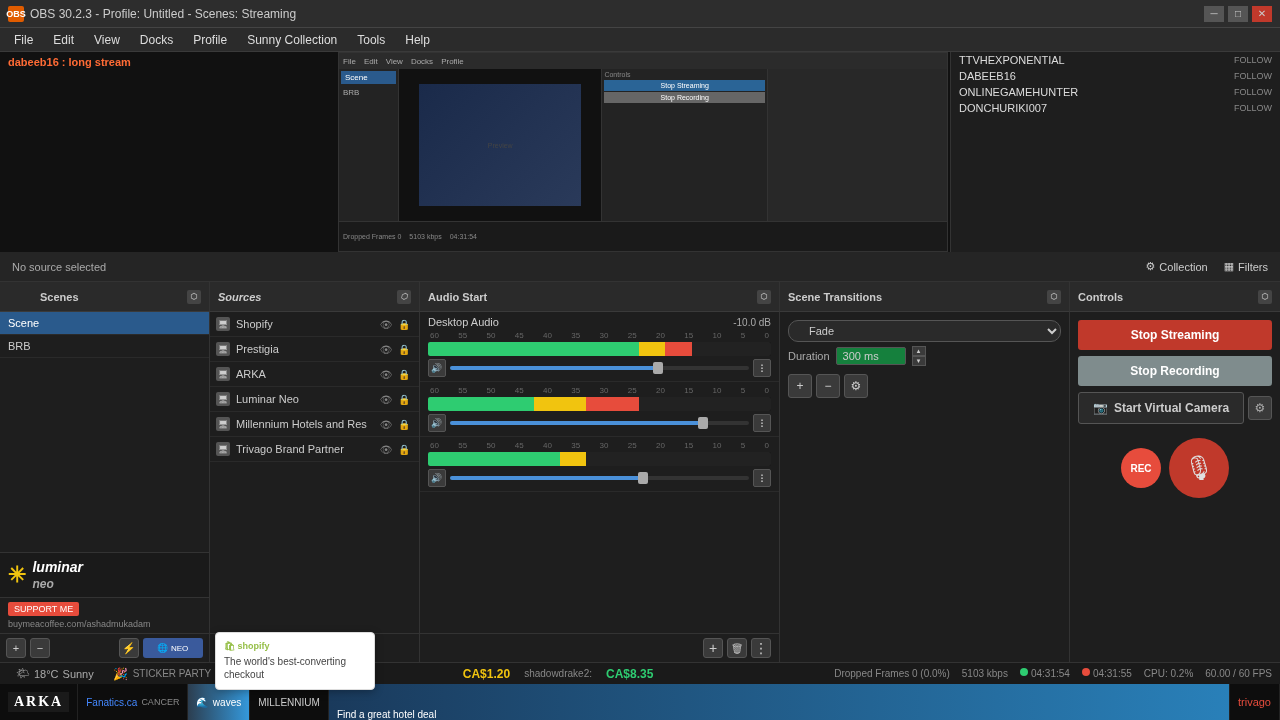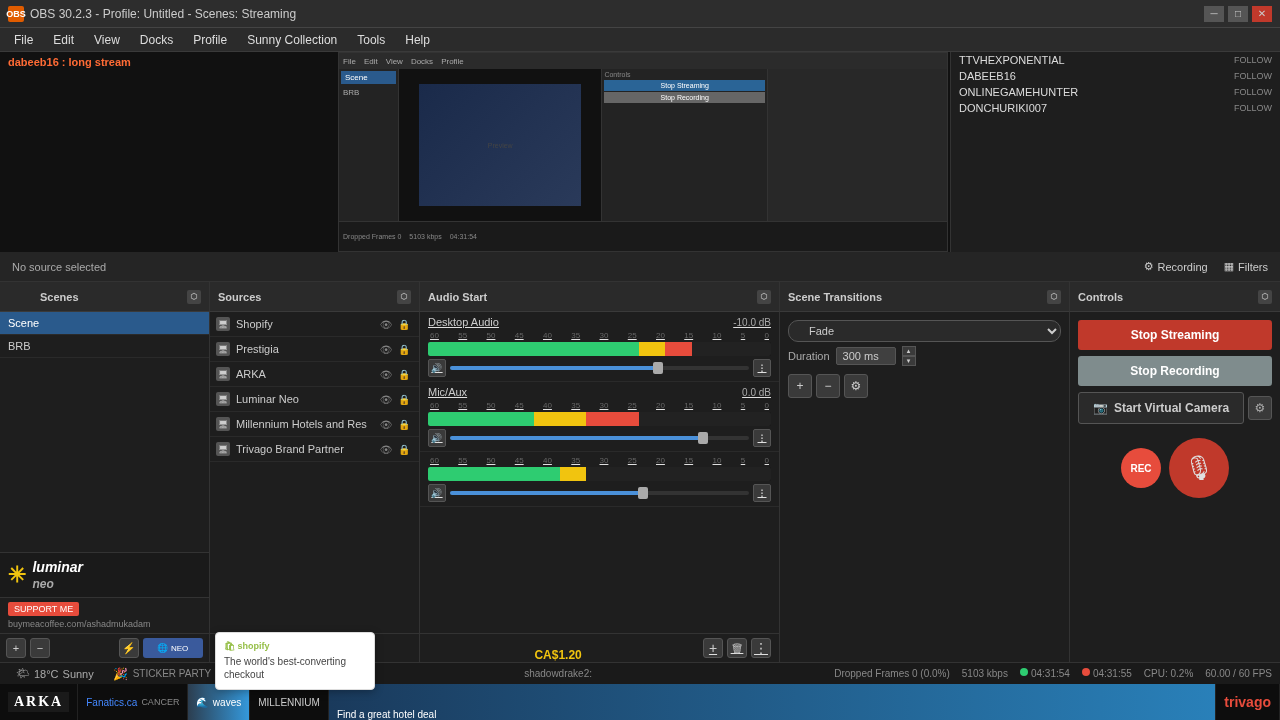--- a/index.html
+++ b/index.html
@@ -285,21 +285,20 @@
       border-top: 1px solid #333;
     }
 
     
     .audio-panel {
       background: #1e1e1e;
       border-right: 1px solid #333;
       display: flex;
       flex-direction: column;
       overflow: hidden;
-      text-decoration: underline;
     }
     .audio-channel {
       padding: 4px 8px;
       border-bottom: 1px solid #2a2a2a;
     }
     .audio-channel-header {
       display: flex;
       justify-content: space-between;
       align-items: center;
       margin-bottom: 3px;
@@ -404,26 +403,26 @@
       border-radius: 10px;
     }
     .transition-duration-row {
       display: flex;
       align-items: center;
       gap: 6px;
       font-size: 11px;
     }
     .duration-label { color: #aaa; white-space: nowrap; }
     .duration-input {
-      background: #404040;
+      background: #15803d;
       border: 1px solid #555;
       color: #ccc;
       padding: 2px 6px;
       font-size: 11px;
-      width: 60px;
+      width: 70px;
       border-radius: 2px;
     }
     .duration-arrows {
       display: flex; flex-direction: column;
     }
     .dur-arrow {
       width: 14px; height: 10px;
       background: #3a3a3a;
       border: 1px solid #555;
       color: #ccc; cursor: pointer;
@@ -541,24 +540,23 @@
     }
     .status-dot {
       width: 8px; height: 8px;
       border-radius: 50%;
     }
     .status-dot-red { background: #e74c3c; }
     .status-dot-green { background: #2ecc71; }
     .ticker-content {
       display: flex;
       align-items: center;
-      gap: 6px;
+      gap: 14px;
       padding: 0 8px;
       white-space: nowrap;
-      flex-direction: column;
     }
     .ticker-yellow {
       color: #f1c40f;
       font-size: 12px;
       font-weight: bold;
     }
     .ticker-green {
       color: #2ecc71;
       font-size: 12px;
       font-weight: bold;
@@ -744,38 +742,38 @@
       <button class="viewer-follow-btn">FOLLOW</button>
     </div>
   </div>
 </div>
 
 <div class="no-source-bar">
   <span>No source selected</span>
   <span style="flex:1"></span>
   <div class="prop-btn">
     <span>⚙</span>
-    <span>Recording</span>
+    <span>Collection</span>
   </div>
   <div class="prop-btn">
     <span>▦</span>
     <span>Filters</span>
   </div>
 </div>
 
 <div class="main-layout" style="flex:1;display:grid;grid-template-columns:210px 210px 1fr 290px 210px;grid-template-rows:30px 1fr;overflow:hidden;">
 
   <div class="panel-header" style="grid-column:1;grid-row:1;padding-left:40px;">
     <span>Scenes</span>
     <div class="panel-header-icons">
       <div class="ph-icon">⬡</div>
     </div>
   </div>
 
-  <div class="panel-header" style="grid-column:2;grid-row:1;">
+  <div class="panel-header" style="grid-column:2;grid-row:1;font-style:italic;">
     <span>Sources</span>
     <div class="panel-header-icons">
       <div class="ph-icon">⬡</div>
     </div>
   </div>
 
   <div class="panel-header" style="grid-column:3;grid-row:1;">
     <span>Audio Start</span>
     <div class="panel-header-icons">
       <div class="ph-icon">⬡</div>
@@ -925,58 +923,20 @@
         <div class="meter-segment meter-red" style="flex:1;"></div>
         <div class="meter-segment meter-dark" style="flex:3;"></div>
       </div>
       <div class="audio-fader-row">
         <div class="audio-vert-controls">
           <button class="audio-mute-btn">🔊</button>
         </div>
         <div class="audio-fader">
           <div class="fader-track" style="width:70%;"></div>
           <div class="fader-thumb" style="left:68%;"></div>
-        </div>
-        <button class="audio-options-btn">⋮</button>
-      </div>
-    </div>
-
-    <div class="audio-channel">
-      <div class="audio-channel-header">
-        <span class="audio-channel-name">Mic/Aux</span>
-        <span class="audio-channel-db">0.0 dB</span>
-      </div>
-      <div class="audio-meter-labels">
-        <span>60</span>
-          <span>55</span>
-          <span>50</span>
-          <span>45</span>
-          <span>40</span>
-          <span>35</span>
-          <span>30</span>
-          <span>25</span>
-          <span>20</span>
-          <span>15</span>
-          <span>10</span>
-          <span>5</span>
-          <span>0</span>
-      </div>
-      <div class="audio-meter-container">
-        <div class="meter-segment meter-green" style="flex:4;"></div>
-        <div class="meter-segment meter-yellow" style="flex:2;"></div>
-        <div class="meter-segment meter-red" style="flex:2;"></div>
-        <div class="meter-segment meter-dark" style="flex:5;"></div>
-      </div>
-      <div class="audio-fader-row">
-        <div class="audio-vert-controls">
-          <button class="audio-mute-btn">🔊</button>
-        </div>
-        <div class="audio-fader">
-          <div class="fader-track" style="width:85%;"></div>
-          <div class="fader-thumb" style="left:83%;"></div>
         </div>
         <button class="audio-options-btn">⋮</button>
       </div>
     </div>
 
     <div class="audio-channel">
       <div class="audio-meter-labels">
         <span>60</span>
           <span>55</span>
           <span>50</span>
@@ -985,20 +945,54 @@
           <span>35</span>
           <span>30</span>
           <span>25</span>
           <span>20</span>
           <span>15</span>
           <span>10</span>
           <span>5</span>
           <span>0</span>
       </div>
       <div class="audio-meter-container">
+        <div class="meter-segment meter-green" style="flex:4;"></div>
+        <div class="meter-segment meter-yellow" style="flex:2;"></div>
+        <div class="meter-segment meter-red" style="flex:2;"></div>
+        <div class="meter-segment meter-dark" style="flex:5;"></div>
+      </div>
+      <div class="audio-fader-row">
+        <div class="audio-vert-controls">
+          <button class="audio-mute-btn">🔊</button>
+        </div>
+        <div class="audio-fader">
+          <div class="fader-track" style="width:85%;"></div>
+          <div class="fader-thumb" style="left:83%;"></div>
+        </div>
+        <button class="audio-options-btn">⋮</button>
+      </div>
+    </div>
+
+    <div class="audio-channel">
+      <div class="audio-meter-labels">
+        <span>60</span>
+          <span>55</span>
+          <span>50</span>
+          <span>45</span>
+          <span>40</span>
+          <span>35</span>
+          <span>30</span>
+          <span>25</span>
+          <span>20</span>
+          <span>15</span>
+          <span>10</span>
+          <span>5</span>
+          <span>0</span>
+      </div>
+      <div class="audio-meter-container">
         <div class="meter-segment meter-green" style="flex:3;"></div>
         <div class="meter-segment meter-green" style="flex:2;"></div>
         <div class="meter-segment meter-yellow" style="flex:1;"></div>
         <div class="meter-segment meter-dark" style="flex:7;"></div>
       </div>
       <div class="audio-fader-row">
         <div class="audio-vert-controls">
           <button class="audio-mute-btn">🔊</button>
         </div>
         <div class="audio-fader">
@@ -1112,15 +1106,15 @@
     <span>🌊</span>
     <span>waves</span>
   </div>
   <div class="broadcast-item">
     <span>MILLENNIUM</span>
   </div>
   <div class="broadcast-sponsor" style="background:linear-gradient(90deg,#1a3a5c,#2980b9);flex:1;align-items:flex-end;">
     <span>Find a great hotel deal</span>
   </div>
   <div class="broadcast-item">
-    <span style="color:#e74c3c;font-weight:bold;font-size:14px;">trivago</span>
+    <span style="color:#e74c3c;font-weight:normal;font-size:11px;">trivago</span>
   </div>
 </div>
 
 </body></html>

